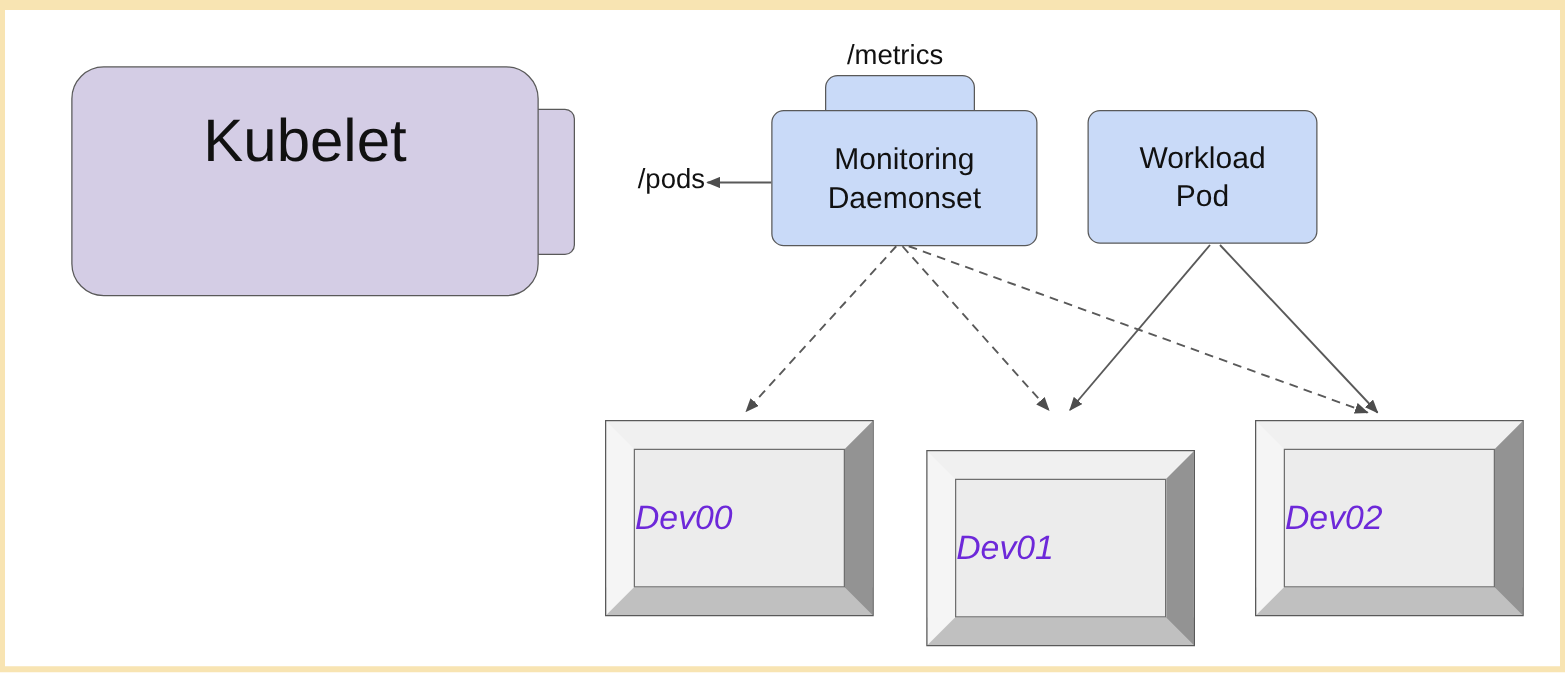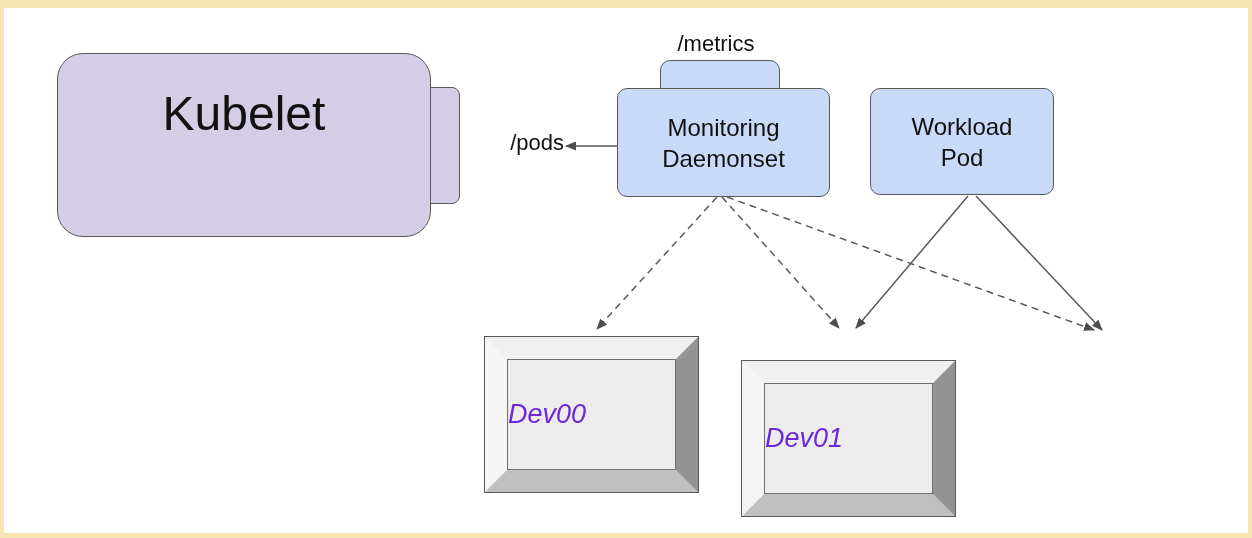--- a/index.html
+++ b/index.html
@@ -130,20 +130,25 @@
       <span>Dev00</span>
     </div>
   </div>
 
   <div class="device dev-1">
     <div class="device-face">
       <span>Dev01</span>
     </div>
   </div>
 
+  <div class="device dev-2">
+    <div class="device-face">
+      <span>Dev02</span>
+    </div>
+  </div>
 
   <svg class="edges" viewBox="0 0 1252 538" xmlns="http://www.w3.org/2000/svg">
     <defs>
       <marker id="arrowhead" markerUnits="userSpaceOnUse" markerWidth="11" markerHeight="9" refX="10" refY="4.5" orient="auto">
         <path d="M0,0 L11,4.5 L0,9 Z" fill="#4d4d4d"></path>
       </marker>
     </defs>
   <line x1="617" y1="146" x2="566" y2="146" class="edge solid" marker-end="url(#arrowhead)"></line>
       <line x1="717" y1="197" x2="597" y2="329" class="edge dashed" marker-end="url(#arrowhead)"></line>
       <line x1="722" y1="197" x2="839" y2="328" class="edge dashed" marker-end="url(#arrowhead)"></line>

